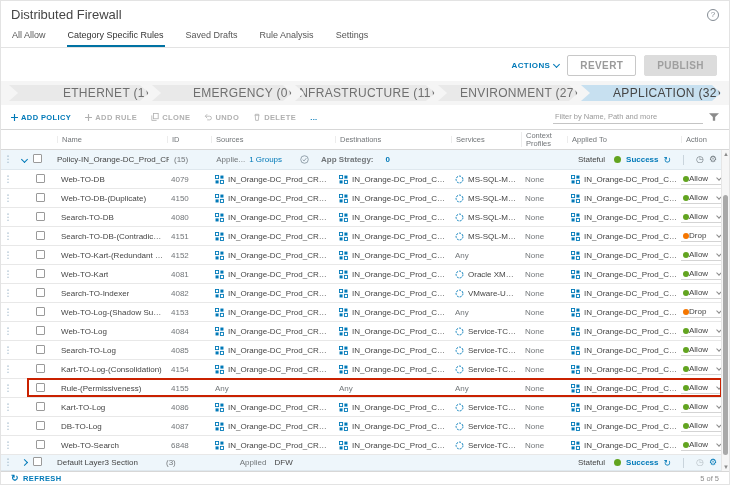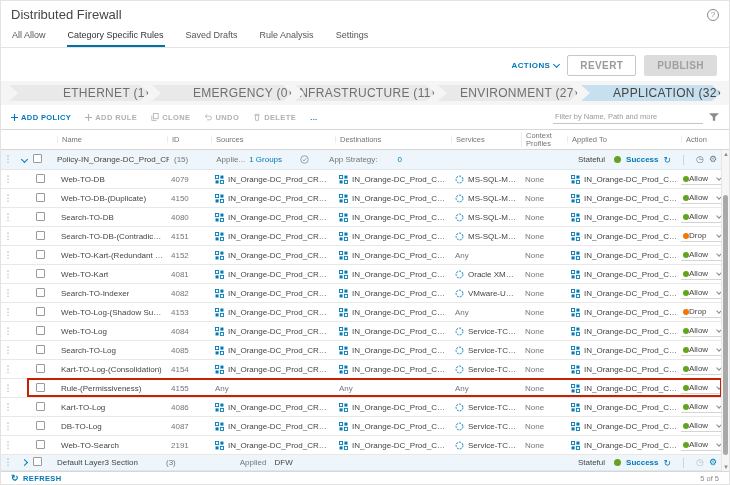--- a/index.html
+++ b/index.html
@@ -186,21 +186,21 @@
     <div class="policy-row">
       <span class="grip">⋮</span>
       <span style="width:18px;text-align:center;"><span class="cv down"></span></span>
       <span style="width:24px;"><span class="cb"></span></span>
       <span style="max-width:112px;white-space:nowrap;overflow:hidden;">Policy-IN_Orange-DC_Prod_CR...</span>
       <span class="muted" style="margin-left:5px;">(15)</span>
       <span class="pcell" style="margin-left:28px;gap:4px;">
         <span class="muted">Applie...</span>
         <span class="link">1 Groups</span>
       </span>
-      <span class="pcell" style="margin-left:18px;gap:20px;">
+      <span class="pcell" style="margin-left:18px;gap:12px;font-weight:bold;">
         <svg width="9" height="9" viewBox="0 0 10 10">
             <circle cx="5" cy="5" r="4.2" fill="none" stroke="#8b9aa5"></circle>
             <path d="M3 5.2 4.5 6.6 7 3.6" fill="none" stroke="#8b9aa5"></path>
           </svg>
         <span class="muted">App Strategy:</span>
         <span class="link">0</span>
       </span>
       <span class="pcell" style="margin-left:auto;gap:5px;padding-right:12px;">
         <span>Stateful</span>
         <span class="status-dot" style="background:#62a420;margin-left:4px;"></span>
@@ -926,21 +926,21 @@
     </span>
   </div>
         <div class="grid rrow">
     <span class="grip">⋮</span>
     <span></span>
     <span style="text-align:left;padding-left:3px;"><span class="cb"></span></span>
     <span class="cell">
             <span class="txt">Web-TO-Search</span>
           </span>
     <span class="cell id-cell">
-            <span class="txt">2191</span>
+            <span class="txt">6848</span>
           </span>
     <span class="cell">
       <svg class="gicon" width="9" height="9" viewBox="0 0 10 10">
               <rect x="0.6" y="0.6" width="3.4" height="3.4" fill="none" stroke="#0079b8"></rect>
               <rect x="6" y="0.6" width="3.4" height="3.4" fill="#0079b8"></rect>
               <rect x="0.6" y="6" width="3.4" height="3.4" fill="#0079b8"></rect>
               <rect x="6" y="6" width="3.4" height="3.4" fill="none" stroke="#0079b8"></rect>
             </svg>
       <span class="txt">IN_Orange-DC_Prod_CRM-P_Web</span>
     </span>

